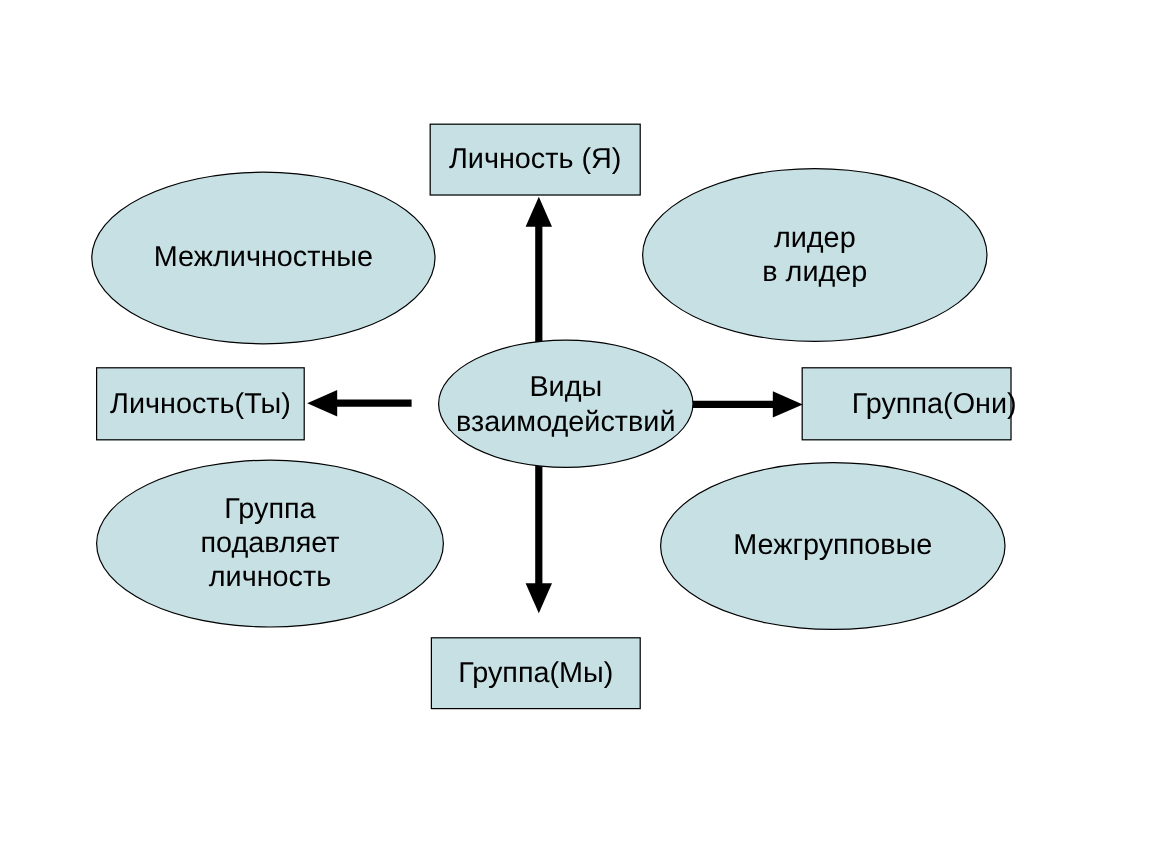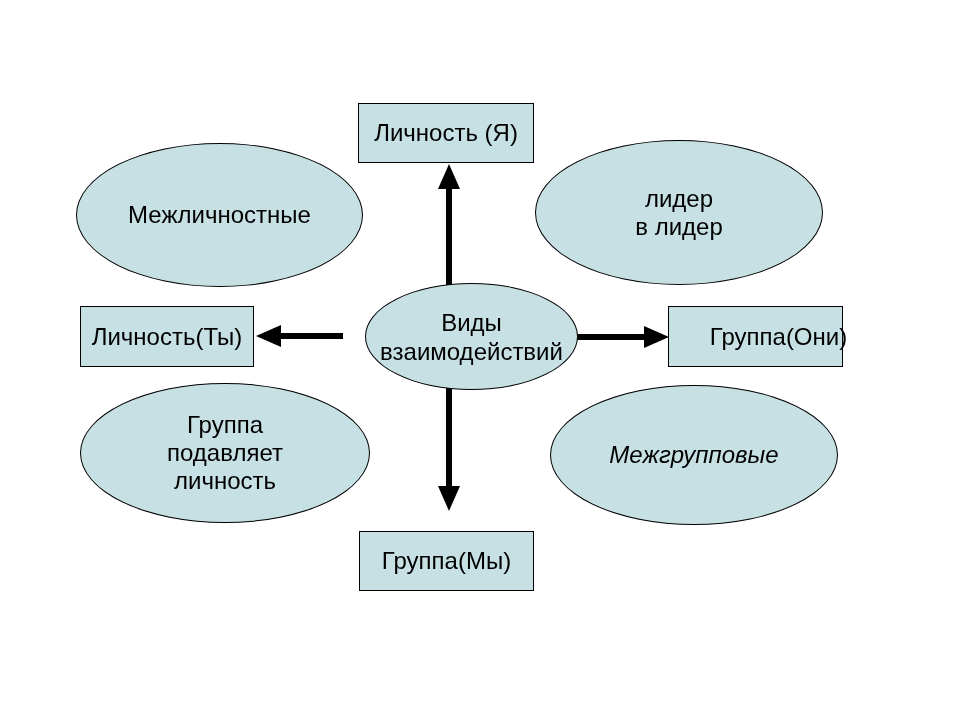--- a/index.html
+++ b/index.html
@@ -42,21 +42,21 @@
   
   .box-top    { left: 358px; top: 103px; width: 176px; height: 60px; }
   .box-left   { left:  80px; top: 306px; width: 174px; height: 61px; }
   .box-right  { left: 668px; top: 306px; width: 175px; height: 61px; padding-left: 46px; }
   .box-bottom { left: 359px; top: 531px; width: 175px; height: 60px; }
 
   
   .el-top-left     { left:  76px; top: 143px; width: 287px; height: 144px; }
   .el-top-right    { left: 535px; top: 140px; width: 288px; height: 145px; }
   .el-bottom-left  { left:  80px; top: 383px; width: 290px; height: 140px; }
-  .el-bottom-right { left: 550px; top: 385px; width: 288px; height: 140px; font-style: italic; }
+  .el-bottom-right { left: 550px; top: 385px; width: 288px; height: 140px; }
   .el-center       { left: 365px; top: 283px; width: 213px; height: 107px; line-height: 29px; }
 
   .arrows {
     position: absolute;
     left: 0; top: 0;
     width: 960px; height: 720px;
     pointer-events: none;
   }
   .arrow-line { stroke: var(--arrow); stroke-width: 6; }
   .arrow-head { fill: var(--arrow); stroke: none; }

